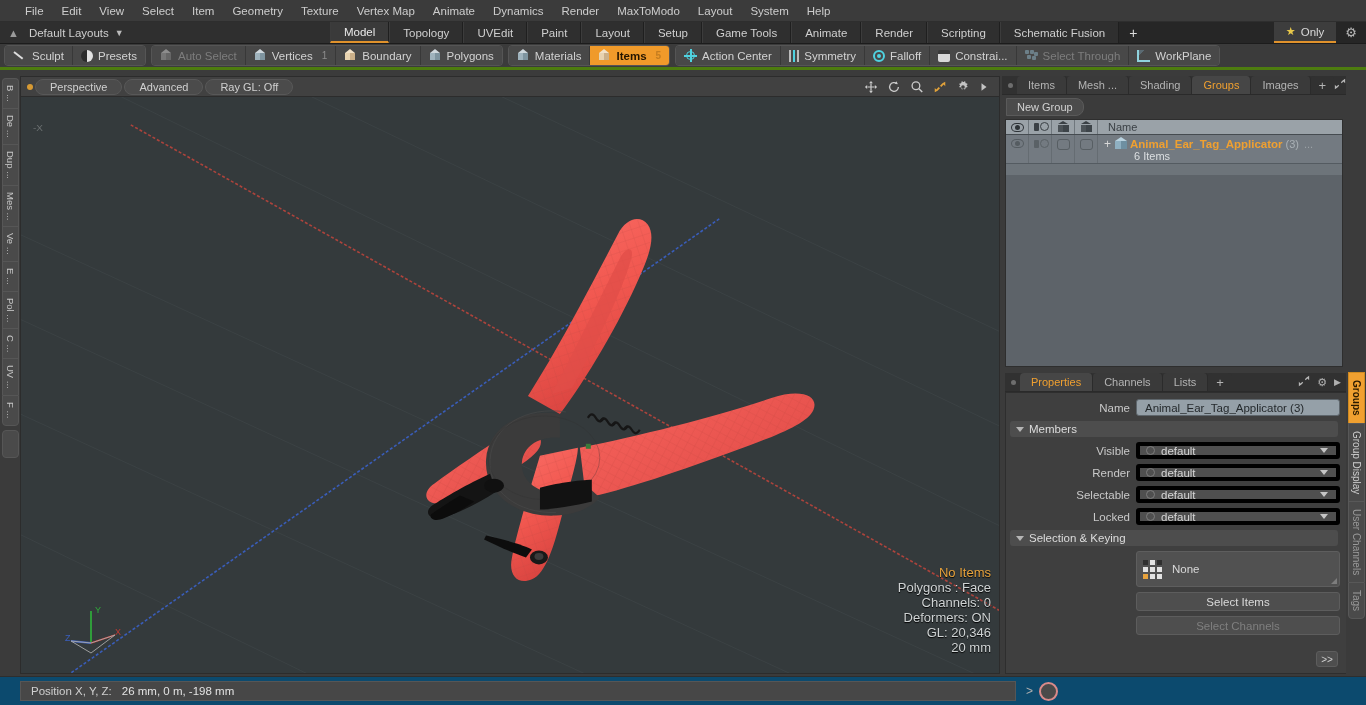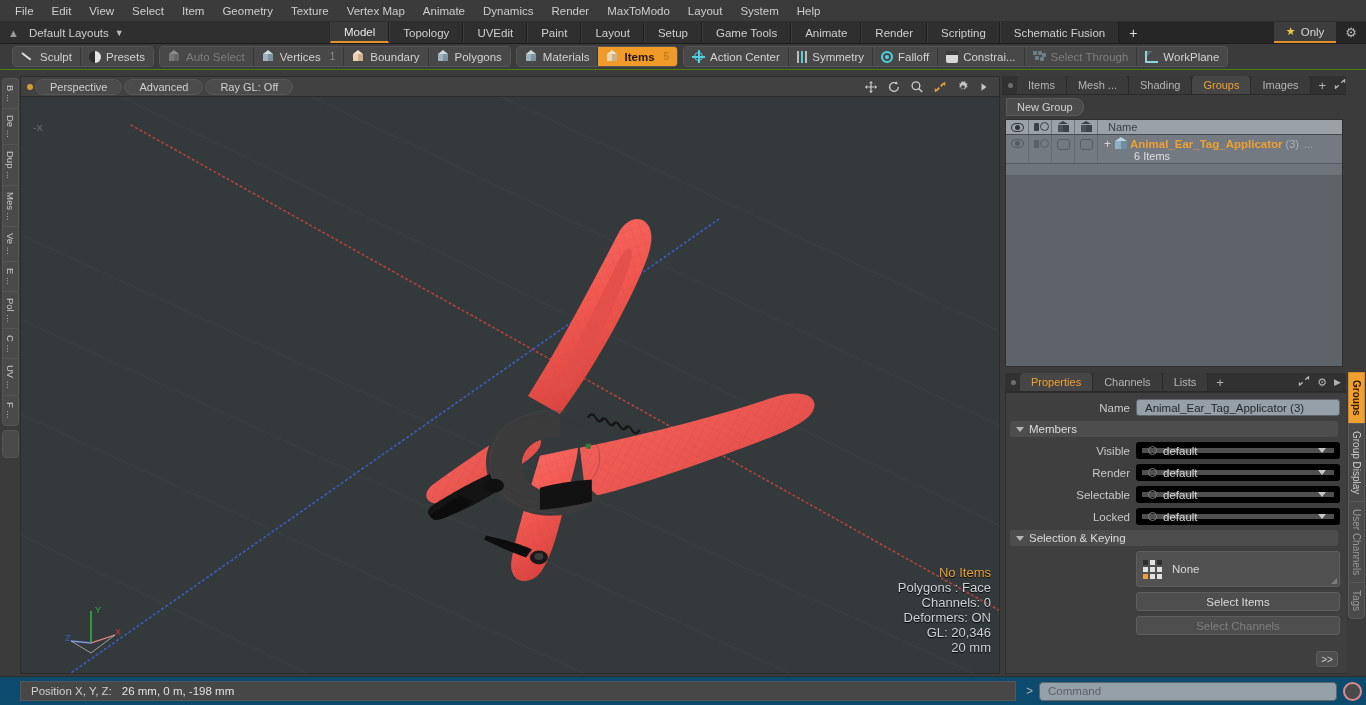--- a/index.html
+++ b/index.html
@@ -12,21 +12,21 @@
     overflow: hidden;
     position: relative;
   }
 
   
   .menubar {
     height: 22px;
     background: #3b3b3b;
     display: flex;
     align-items: center;
-    padding-left: 6px;
+    padding-left: 16px;
     border-bottom: 1px solid #2e2e2e;
   }
   .menubar .mi {
     padding: 3px 9px;
     color: #cdcdcd;
     font-size: 11.5px;
     white-space: nowrap;
     cursor: default;
   }
 
@@ -79,22 +79,22 @@
   .star { color: #e8c84a; font-size: 11px; }
   .gear-top { display:flex; align-items:center; padding: 0 9px; background:#262626; color:#b8b8b8; font-size: 13px; }
 
   
   .modebar {
     height: 26px;
     background: #3b3b3b;
     display: flex;
     align-items: center;
     gap: 5px;
-    padding: 0 12px;
-    border-bottom: 1px solid #4d7c0f;
+    padding: 0 4px;
+    border-bottom: 3px solid #4d7c0f;
   }
   .group-box {
     display: flex; align-items: stretch;
     height: 21px;
     background: #444;
     border: 1px solid #555;
     border-radius: 4px;
     overflow: hidden;
   }
   .tbtn {
@@ -420,21 +420,21 @@
     font-size: 11.5px;
     color: #dcdcdc;
     margin-right: 2px;
   }
   .tri { width:0;height:0;border-left:4.5px solid transparent;border-right:4.5px solid transparent;
          border-top:5px solid #b5b5b5; flex:none; }
   .pdd {
     flex: 1;
     height: 17px;
     background: #4f4f4f;
-    border: 6px solid #000000;
+    border: 4px solid #000000;
     border-radius: 3px;
     display:flex; align-items:center;
     font-size: 11.5px;
     color: #d5d5d5;
     cursor: default;
   }
   .pdd .circ {
     width: 9px;height:9px;border-radius:50%;border:1.3px solid #7c7c7c;
     margin: 0 6px; flex:none;
   }
@@ -1078,16 +1078,15 @@
 </div>
 
 <div class="bottombar">
   <div class="bb-left-pad"></div>
   <div class="statusbox">
     <span class="status-label">Position X, Y, Z:</span>
     <span class="status-val">26 mm, 0 m, -198 mm</span>
   </div>
   <div class="cmdzone">
     <span class="cmd-chev">&gt;</span>
-    <div class="cmdinput">Command</div>
     <div class="cmdbtn"></div>
   </div>
 </div>
 
 </body></html>

